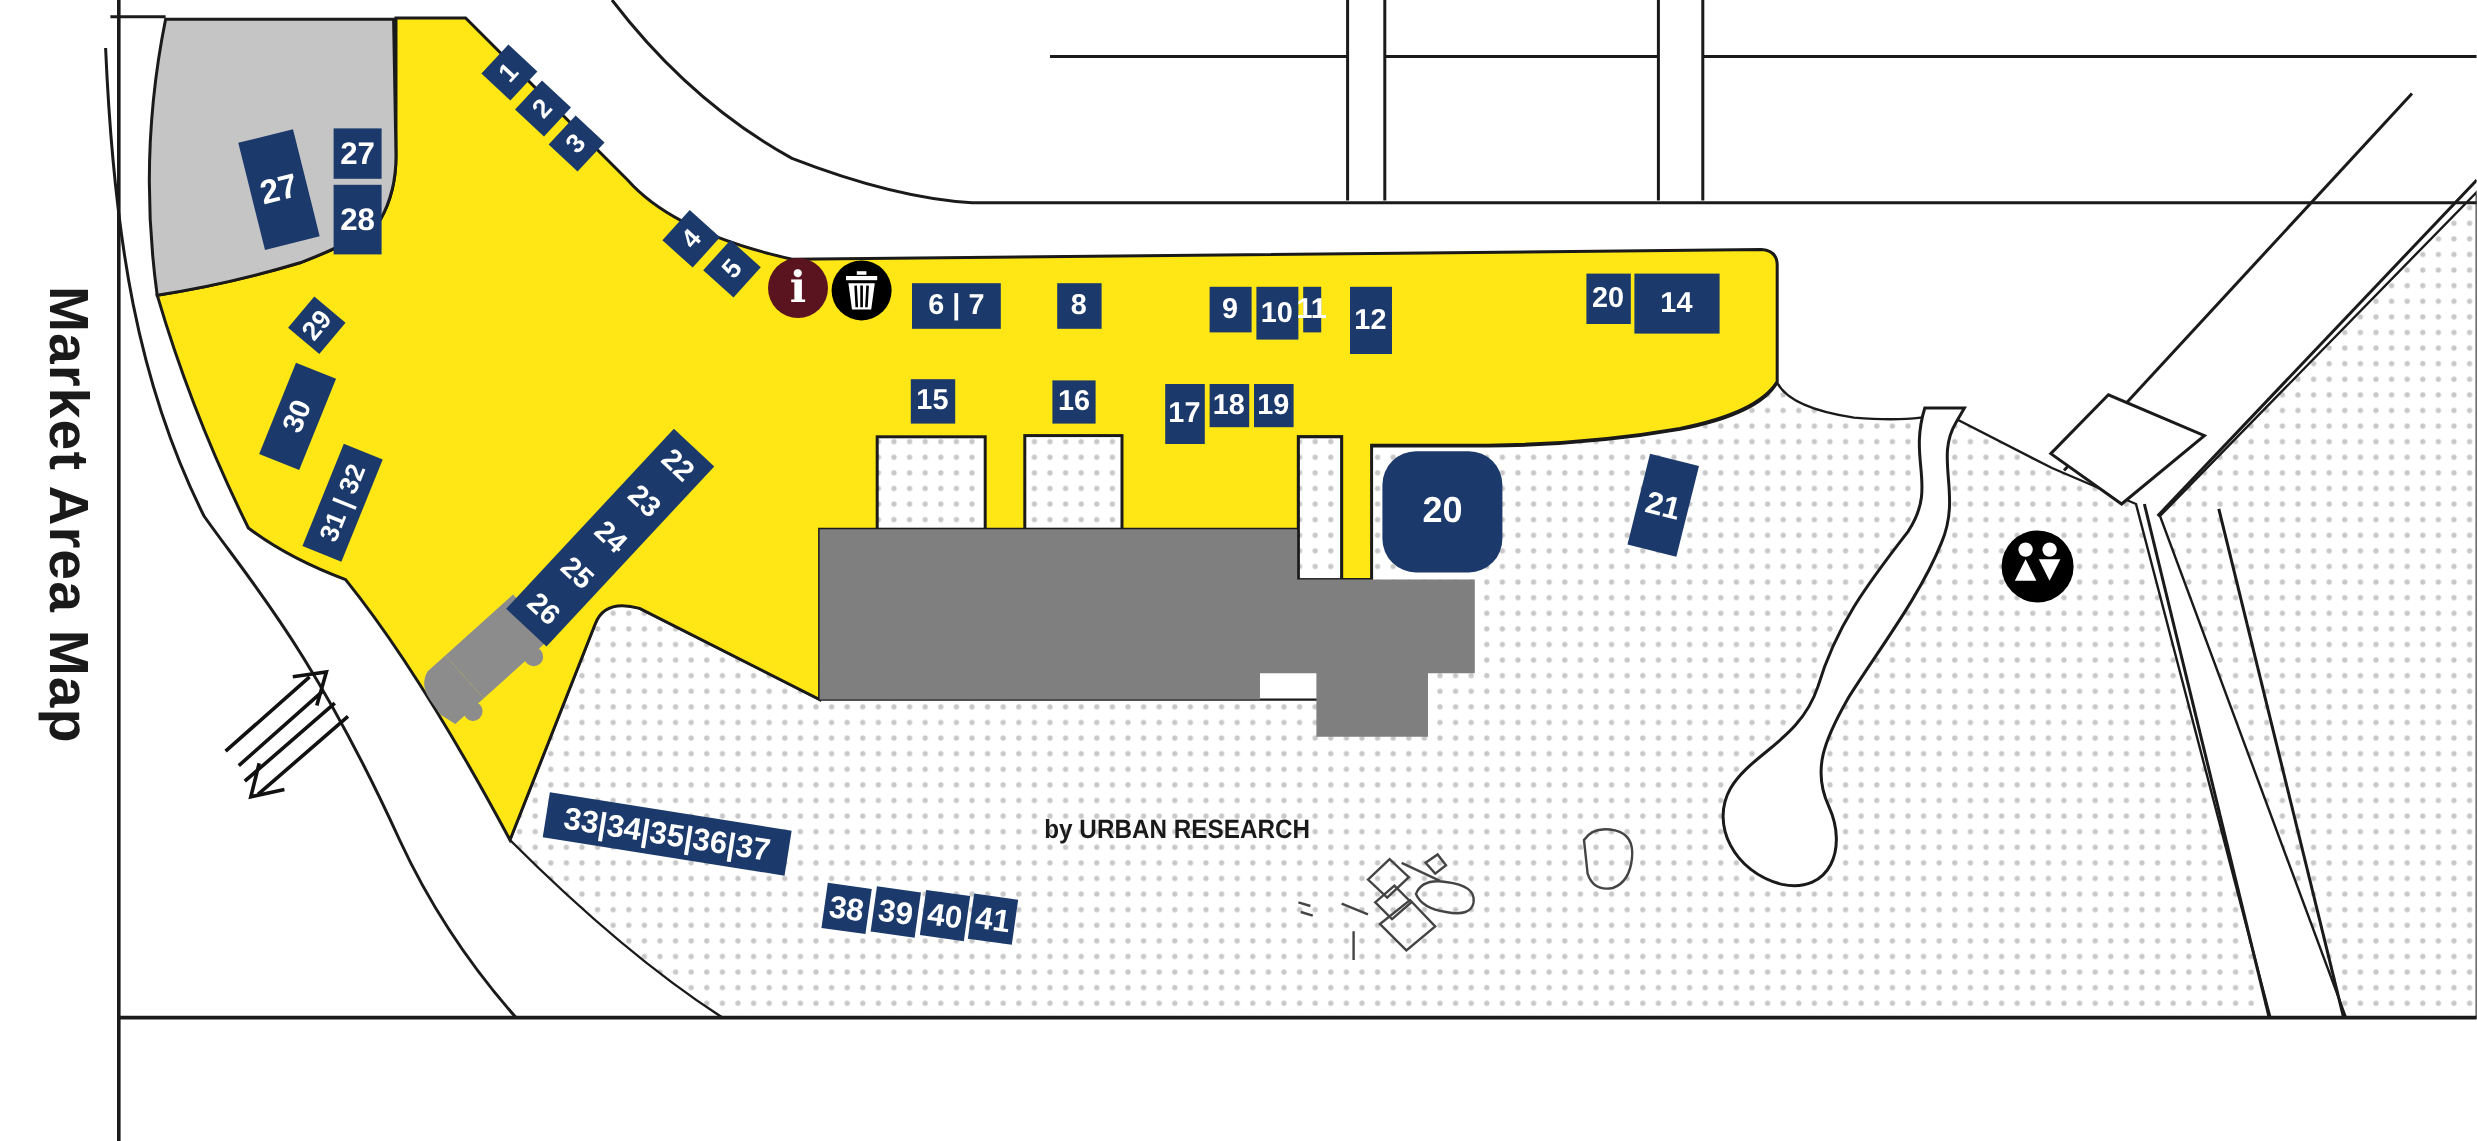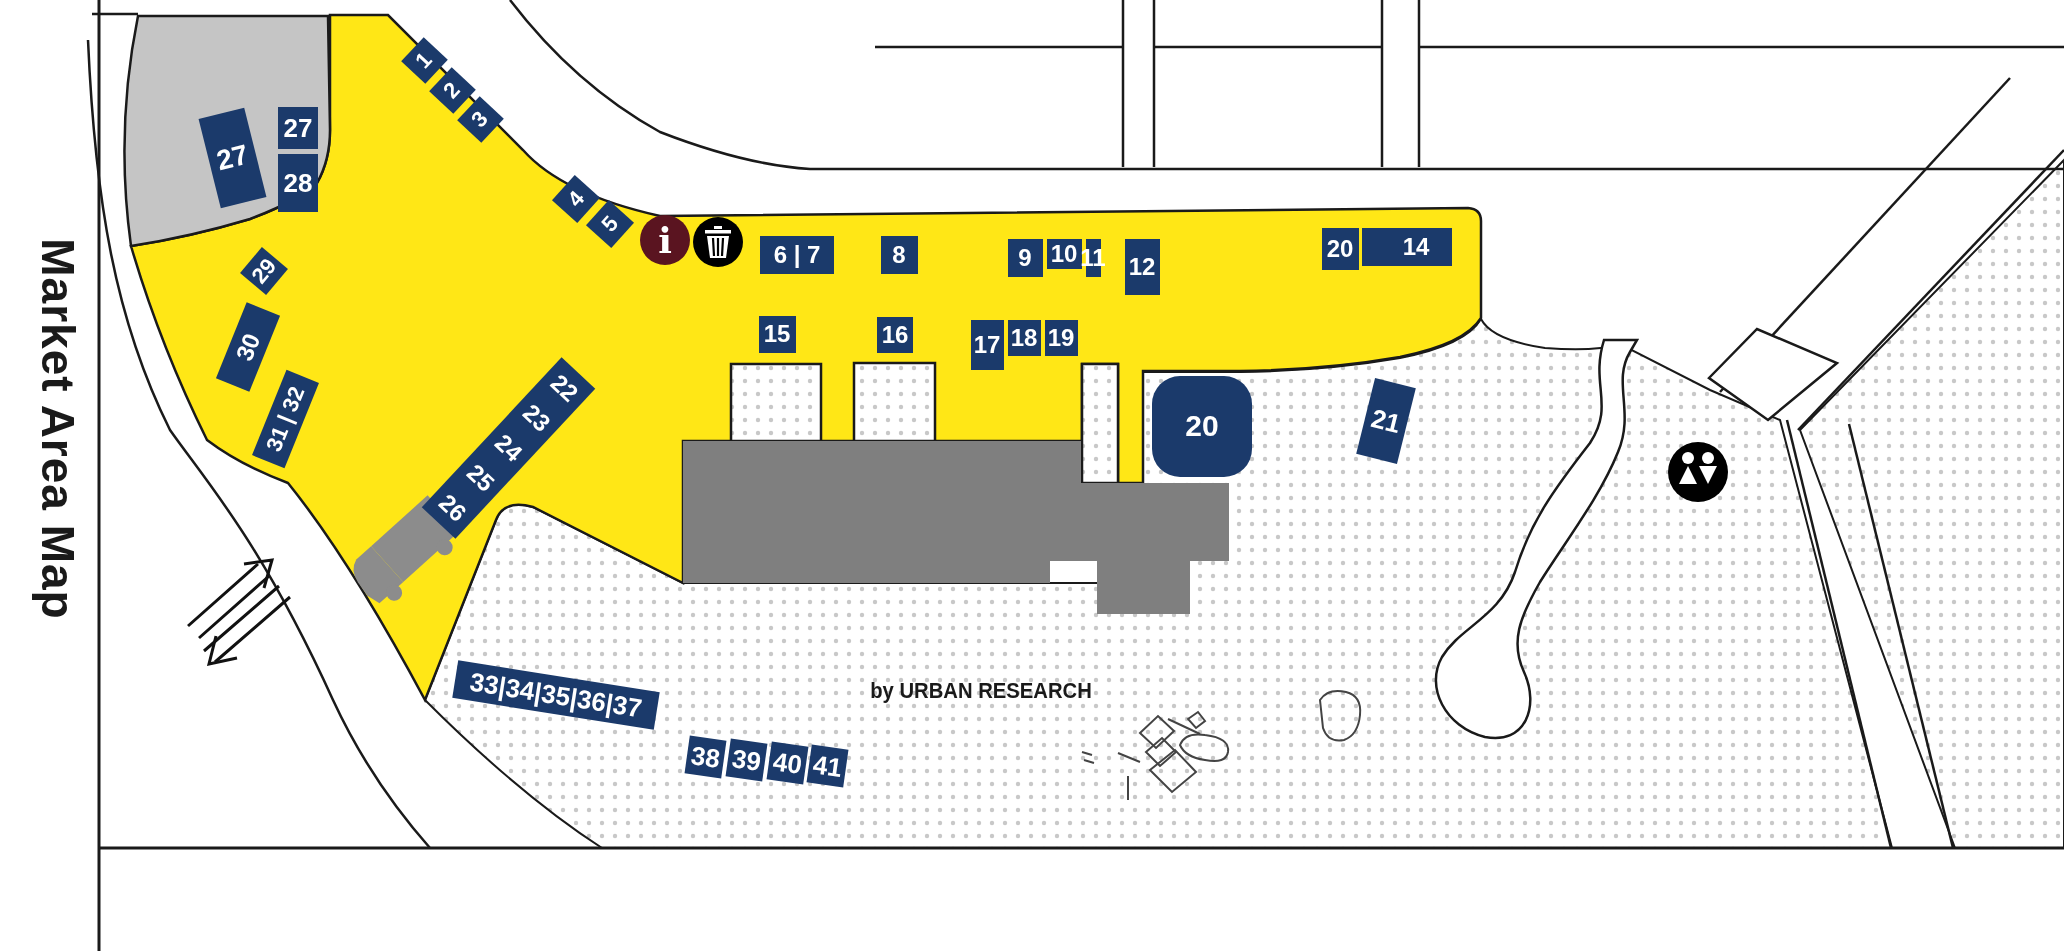--- a/index.html
+++ b/index.html
@@ -146,33 +146,33 @@
       </div>
       <div class="badge" style="left: 760px; top: 236px; width: 74px; height: 38px; font-size: 24px;">
         <span>6 | 7</span>
       </div>
       <div class="badge" style="left: 880.5px; top: 236px; width: 37px; height: 38px; font-size: 24px;">
         <span>8</span>
       </div>
       <div class="badge" style="left: 1007.5px; top: 239px; width: 35px; height: 38px; font-size: 24px;">
         <span>9</span>
       </div>
-      <div class="badge" style="left: 1046.5px; top: 239px; width: 35px; height: 30px; font-size: 24px;">
+      <div class="badge" style="left: 1046.5px; top: 239px; width: 35px; height: 44px; font-size: 24px;">
         <span>10</span>
       </div>
       <div class="badge" style="left: 1085.5px; top: 239px; width: 15px; height: 38px; font-size: 24px;">
         <span>11</span>
       </div>
       <div class="badge" style="left: 1124.5px; top: 239px; width: 35px; height: 56px; font-size: 24px;">
         <span>12</span>
       </div>
       <div class="badge" style="left: 1321.5px; top: 228px; width: 37px; height: 42px; font-size: 24px;">
         <span>20</span>
       </div>
-      <div class="badge" style="left: 1361.5px; top: 228px; width: 71px; height: 38px; font-size: 24px; padding-left: 19px;">
+      <div class="badge" style="left: 1361.5px; top: 228px; width: 71px; height: 50px; font-size: 24px;">
         <span>14</span>
       </div>
       <div class="badge" style="left: 758.5px; top: 315.5px; width: 37px; height: 37px; font-size: 24px;">
         <span>15</span>
       </div>
       <div class="badge" style="left: 877px; top: 317px; width: 36px; height: 36px; font-size: 24px;">
         <span>16</span>
       </div>
       <div class="badge" style="left: 970.5px; top: 320px; width: 33px; height: 50px; font-size: 24px;">
         <span>17</span>

